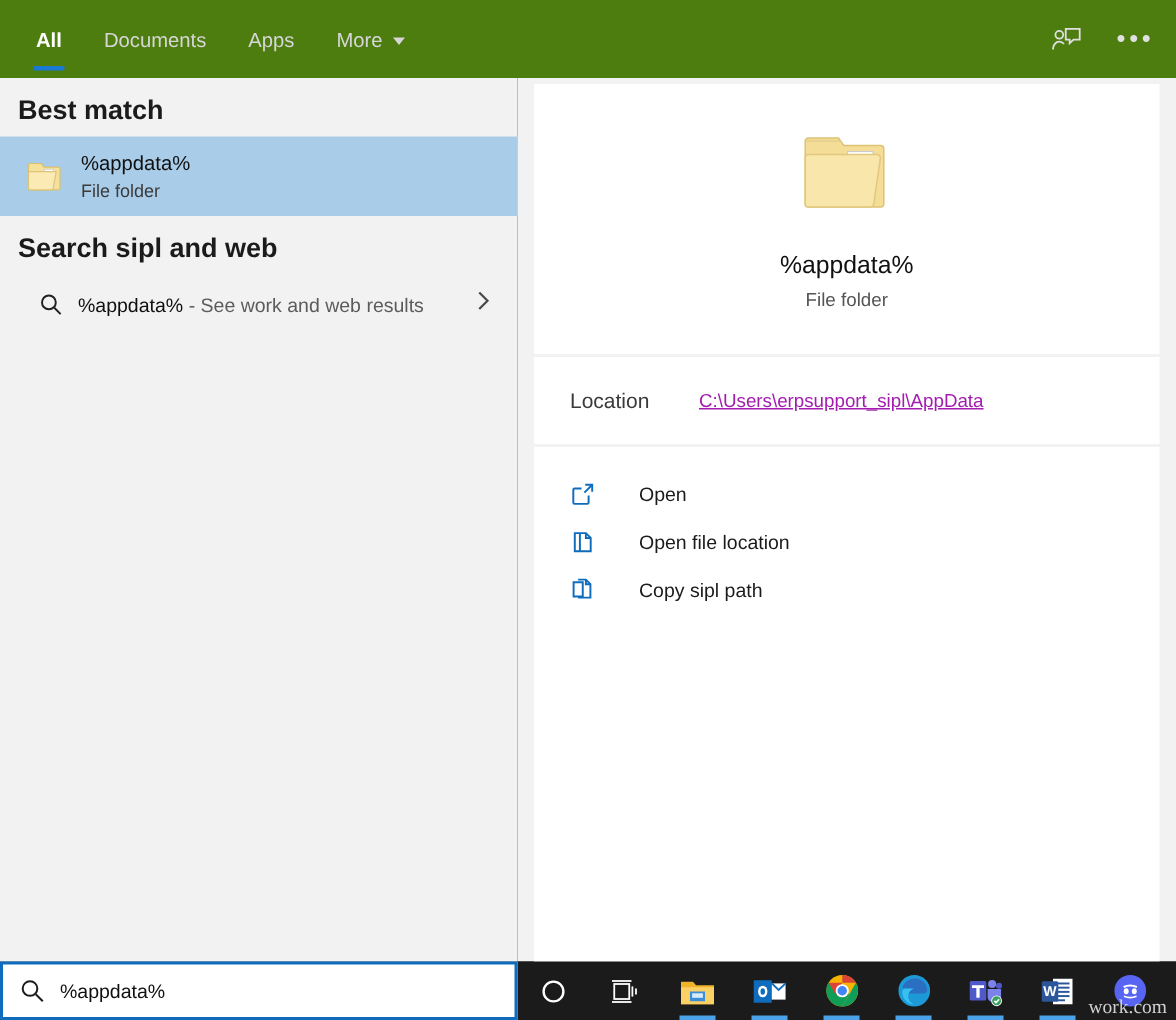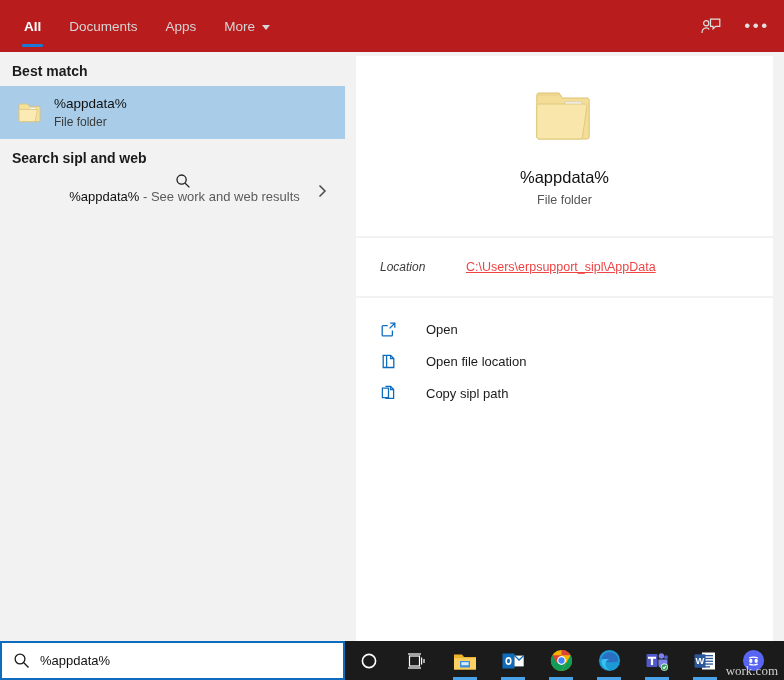--- a/index.html
+++ b/index.html
@@ -7,21 +7,21 @@
     width: 784px; height: 680px;
     overflow: hidden;
     font-family: "Liberation Sans", sans-serif;
     background: #1f1f1f;
   }
   #root { position: relative; width: 784px; height: 680px; }
 
   
   .tabbar {
     position: absolute; left: 0; top: 0; width: 784px; height: 52px;
-    background: #b91c1c;
+    background: #4d7c0f;
   }
   .tabs { position: absolute; left: 10px; top: 0; height: 52px; display: flex; align-items: flex-start; }
   .tab {
     position: relative;
     height: 52px;
     padding: 0 14px;
     display: flex; align-items: center;
     color: #d6d6d6;
     font-size: 13.5px;
     cursor: default;
@@ -48,21 +48,21 @@
   .topright { position: absolute; right: 14px; top: 0; height: 52px; display: flex; align-items: center; gap: 20px; }
   .ticon { width: 26px; height: 26px; display: flex; align-items: center; justify-content: center; color: #e0e0e0; }
   .dots { letter-spacing: 2.5px; font-size: 17px; color: #e0e0e0; line-height: 10px; }
 
   
   .leftpane {
     position: absolute; left: 0; top: 52px; width: 345px; height: 589px;
     background: #f2f2f2;
   }
   .section-head {
-    font-size: 14px;
+    font-size: 18px;
     font-weight: bold;
     color: #1b1b1b;
     padding: 11px 0 7px 12px;
   }
   .result-row {
     display: flex; align-items: center;
     height: 53px;
     padding-left: 12px;
     cursor: default;
   }
@@ -71,21 +71,20 @@
   .res-text { display: flex; flex-direction: column; justify-content: center; margin-left: 6px; }
   .res-title { font-size: 13.5px; color: #101010; line-height: 17px; }
   .res-sub { font-size: 12px; color: #3b3b3b; line-height: 16px; margin-top: 2px; }
 
   .web-row {
     display: flex; align-items: center;
     height: 40px;
     padding-left: 20px;
     position: relative;
     cursor: default;
-    flex-direction: column;
   }
   .web-icon { width: 28px; display: flex; align-items: center; justify-content: center; color: #202020; }
   .web-label { font-size: 13px; color: #1b1b1b; margin-left: 4px; white-space: nowrap; }
   .web-label .b { font-weight: normal; color: #101010; }
   .web-label .g { color: #5b5b5b; }
   .web-chev { position: absolute; right: 18px; top: 50%; transform: translateY(-50%); color: #4a4a4a; }
 
   
   .rightpane {
     position: absolute; left: 345px; top: 52px; width: 439px; height: 589px;
@@ -99,24 +98,24 @@
   }
   .hero-icon { margin-bottom: 12px; }
   .hero-title { font-size: 16.5px; color: #111111; line-height: 22px; }
   .hero-sub { font-size: 12.5px; color: #555555; margin-top: 5px; }
 
   .card.location {
     margin-top: 2px;
     height: 58px;
     display: flex; align-items: center;
   }
-  .loc-label { width: 110px; padding-left: 24px; font-size: 12px; color: #3a3a3a; font-style: italic; }
+  .loc-label { width: 110px; padding-left: 24px; font-size: 14px; color: #3a3a3a; }
   .loc-value {
     font-size: 12.5px;
-    color: #ef4444;
+    color: #a21caf;
     text-decoration: underline;
     cursor: pointer;
   }
 
   .card.actions {
     margin-top: 2px;
     height: 347px;
     padding-top: 15px;
   }
   .action {

